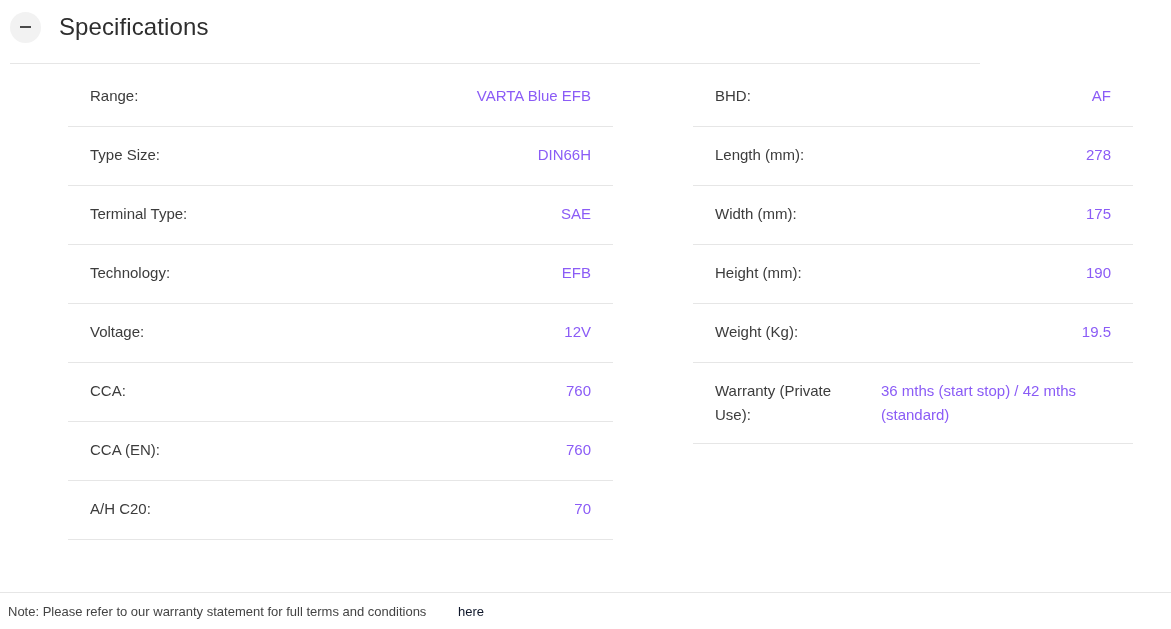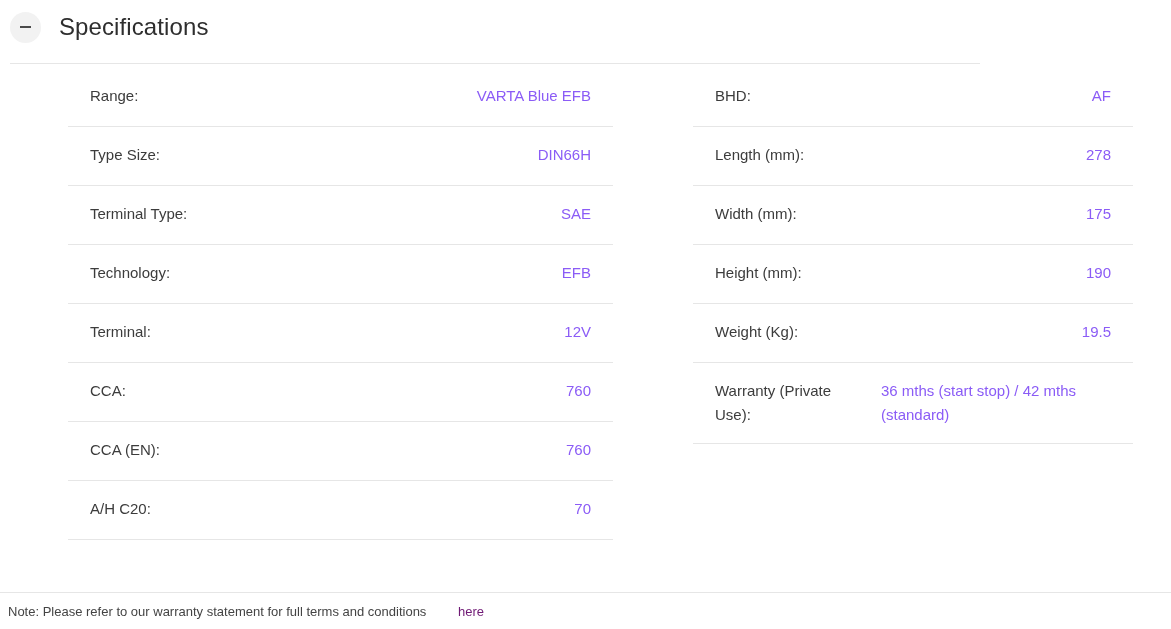--- a/index.html
+++ b/index.html
@@ -123,21 +123,21 @@
     background: #e6e6e6;
   }
   .footer-note {
     position: absolute;
     left: 8px;
     top: 604px;
     font-size: 13px;
     color: #444;
   }
   .footer-note a {
-    color: #701a75;
+    color: #0f172a;
     text-decoration: none;
     padding-left: 28px;
   }
 </style>
 </head>
 <body>
 
 <div class="page">
 
   <div class="section-header">
@@ -162,21 +162,21 @@
       </div>
       <div class="spec-row">
         <span class="spec-label">Terminal Type:</span>
         <span class="spec-value">SAE</span>
       </div>
       <div class="spec-row">
         <span class="spec-label">Technology:</span>
         <span class="spec-value">EFB</span>
       </div>
       <div class="spec-row">
-        <span class="spec-label">Terminal:</span>
+        <span class="spec-label">Voltage:</span>
         <span class="spec-value">12V</span>
       </div>
       <div class="spec-row">
         <span class="spec-label">CCA:</span>
         <span class="spec-value">760</span>
       </div>
       <div class="spec-row">
         <span class="spec-label">CCA (EN):</span>
         <span class="spec-value">760</span>
       </div>

